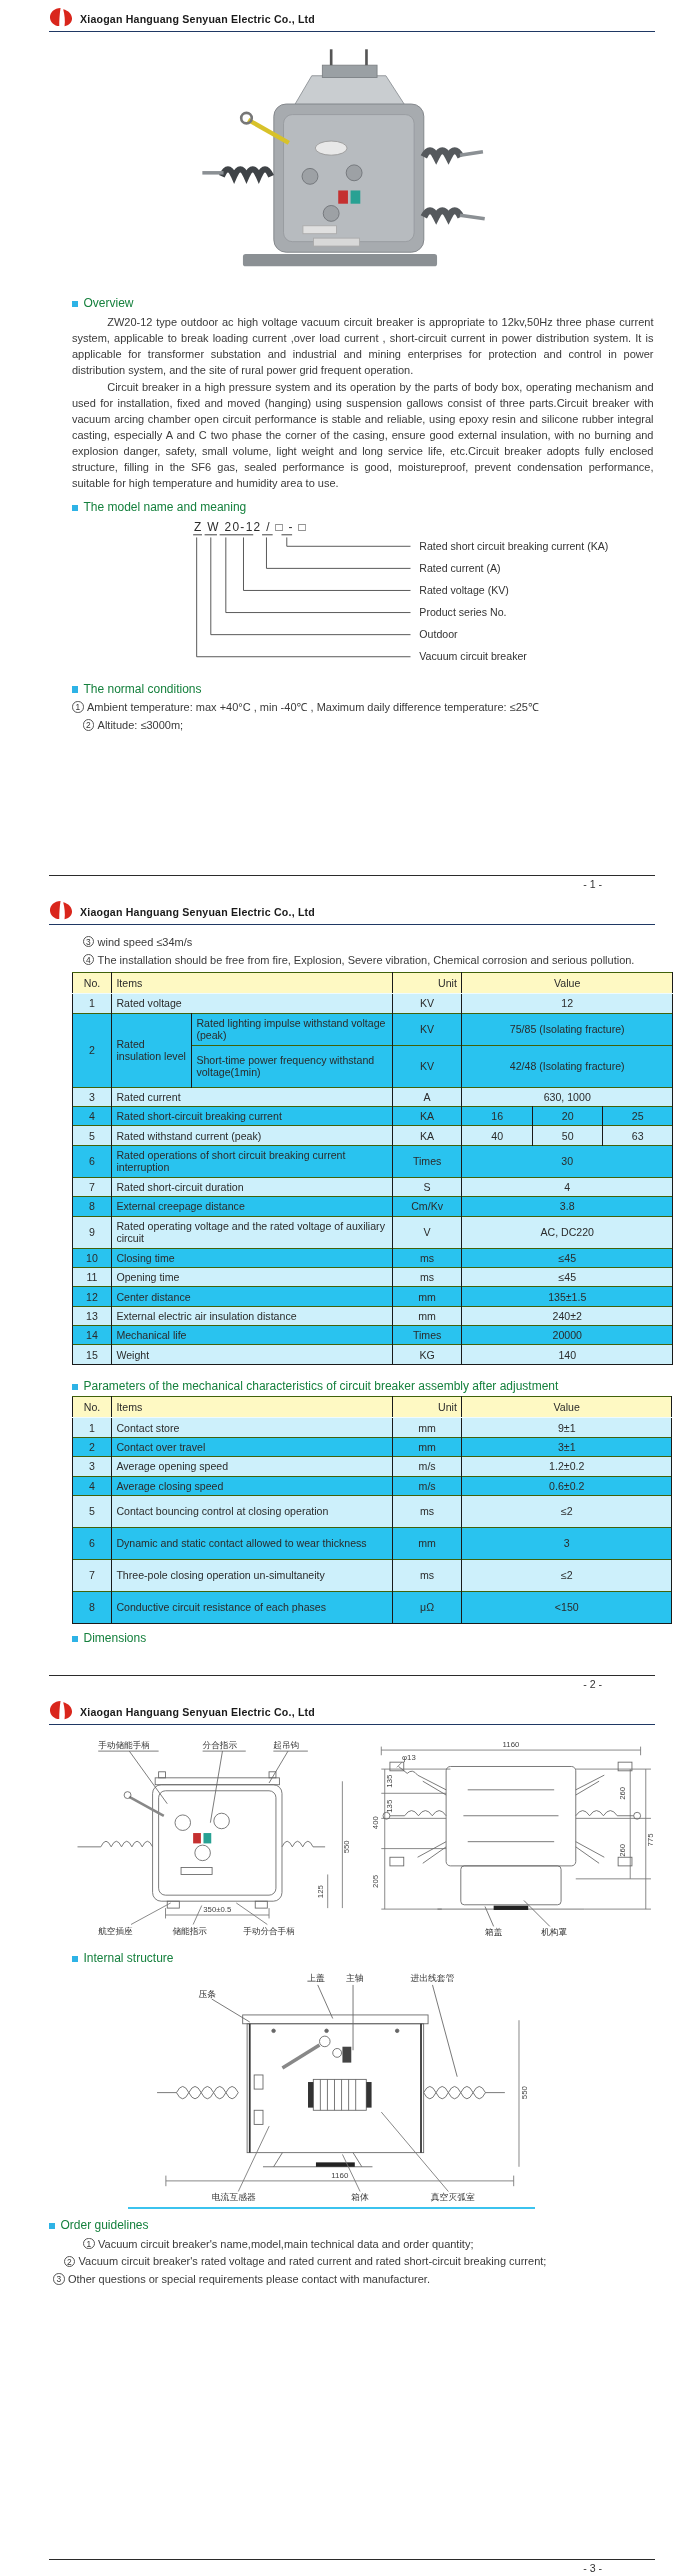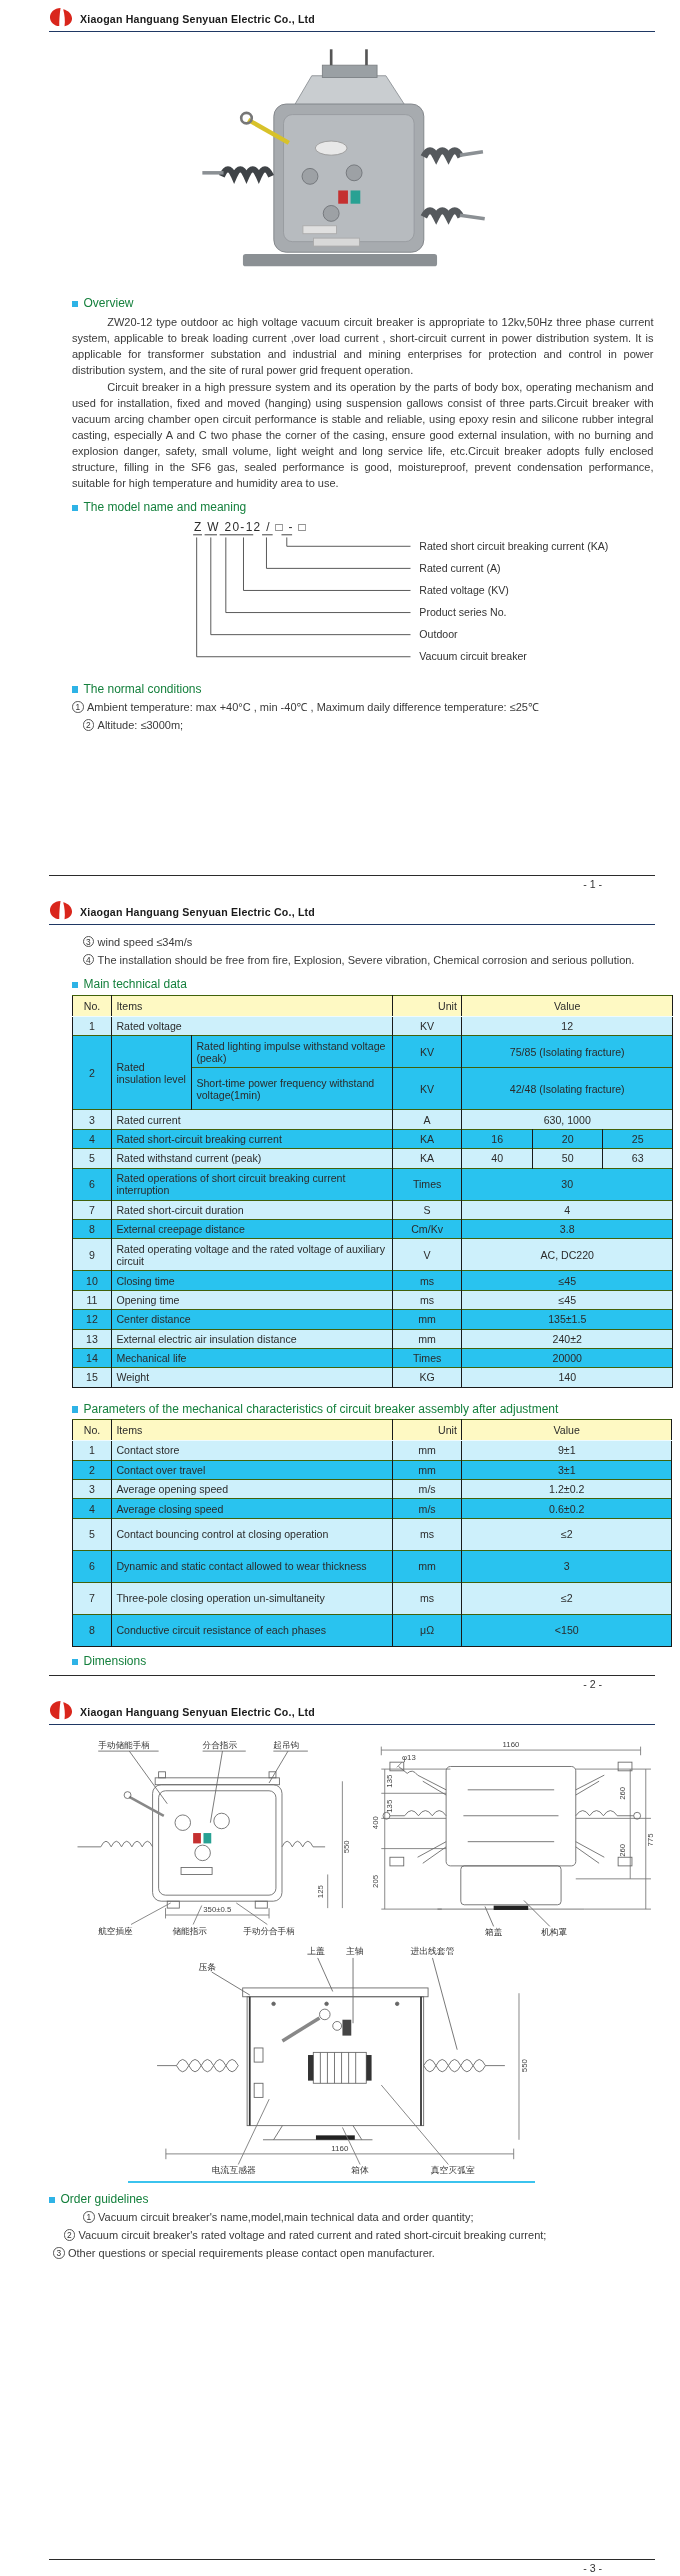--- a/index.html
+++ b/index.html
@@ -135,21 +135,20 @@
           <path d="M13,1 C6,1 1,6 1,11.5 C1,17 6,21.5 11.5,21.5 C11.5,15 12,7 13,1 Z" fill="#d9261c"></path>
           <path d="M16,2.5 C22,4 26,8 26,13 C26,17.5 22.5,20.8 17.5,21.8 C18.5,15.5 17.5,8.5 16,2.5 Z" fill="#d9261c"></path>
         </svg>
       </span>
       <span class="cname">Xiaogan Hanguang Senyuan Electric Co., Ltd</span>
     </div>
 
     <p class="cond sp" style="margin-top:8.8px"><span class="cnum">3</span><span>wind speed ≤34m/s</span></p>
     <p class="cond sp"><span class="cnum">4</span><span>The installation should be free from fire, Explosion,  Severe vibration, Chemical corrosion and serious pollution.</span></p>
 
-    <h3 class="sec"><span class="bullet"></span><span>Main technical data</span></h3>
 
     <table>
       <thead>
         <tr>
           <th class="w-no">No.</th>
           <th colspan="2" style="text-align:left">Items</th>
           <th class="w-un">Unit</th>
           <th colspan="3">Value</th>
         </tr>
       </thead>
@@ -443,20 +442,21 @@
         <text class="dimtxt" transform="rotate(-90 334 120)" x="334" y="120" text-anchor="middle">775</text>
         <g stroke="#666" stroke-width="1">
             <line x1="150" y1="220" x2="140" y2="197"></line>
             <line x1="215" y1="220" x2="185" y2="190"></line>
           </g>
         <text class="cjk" x="140" y="230">箱盖</text>
         <text class="cjk" x="205" y="230">机构罩</text>
       </svg>
     </div>
 
+    <h3 class="sec" style="margin-top:12.4px"><span class="bullet"></span><span>Internal structure</span></h3>
 
     <div class="intwrap">
       <svg width="384" height="234" viewBox="0 0 435 265">
         <g stroke="#666" fill="none" stroke-width="1">
           <line x1="70" y1="34" x2="113" y2="60"></line>
             <line x1="190" y1="18" x2="207" y2="56"></line>
             <line x1="230" y1="18" x2="230" y2="92"></line>
             <line x1="320" y1="18" x2="348" y2="122"></line>
           <rect x="105" y="52" width="210" height="10"></rect>
           <circle cx="140" cy="70" r="2" fill="#666"></circle>
@@ -509,20 +509,20 @@
         <text class="cjk" x="70" y="262">电流互感器</text>
         <text class="cjk" x="228" y="262">箱体</text>
         <text class="cjk" x="318" y="262">真空灭弧室</text>
       </svg>
     </div>
     <div class="cyanline"></div>
 
     <h3 class="sec" style="margin-top:8.8px;margin-left:49px"><span class="bullet"></span><span>Order guidelines</span></h3>
     <p class="cond" style="margin-left:83px"><span class="cnum">1</span><span>Vacuum circuit breaker's name,model,main technical data and order quantity;</span></p>
     <p class="cond sp" style="margin-left:53px"><span class="cnum">2</span><span>Vacuum circuit breaker's rated voltage and rated current and rated short-circuit breaking current;</span></p>
-    <p class="cond" style="margin-left:53px"><span class="cnum">3</span><span>Other questions or special requirements please contact open manufacturer.</span></p>
+    <p class="cond" style="margin-left:53px"><span class="cnum">3</span><span>Other questions or special requirements please contact with manufacturer.</span></p>
 
     <div class="pagefoot">
         <span class="pnum">- 3 -</span>
       </div>
   </section>
 </div>
 
 
 </body></html>

